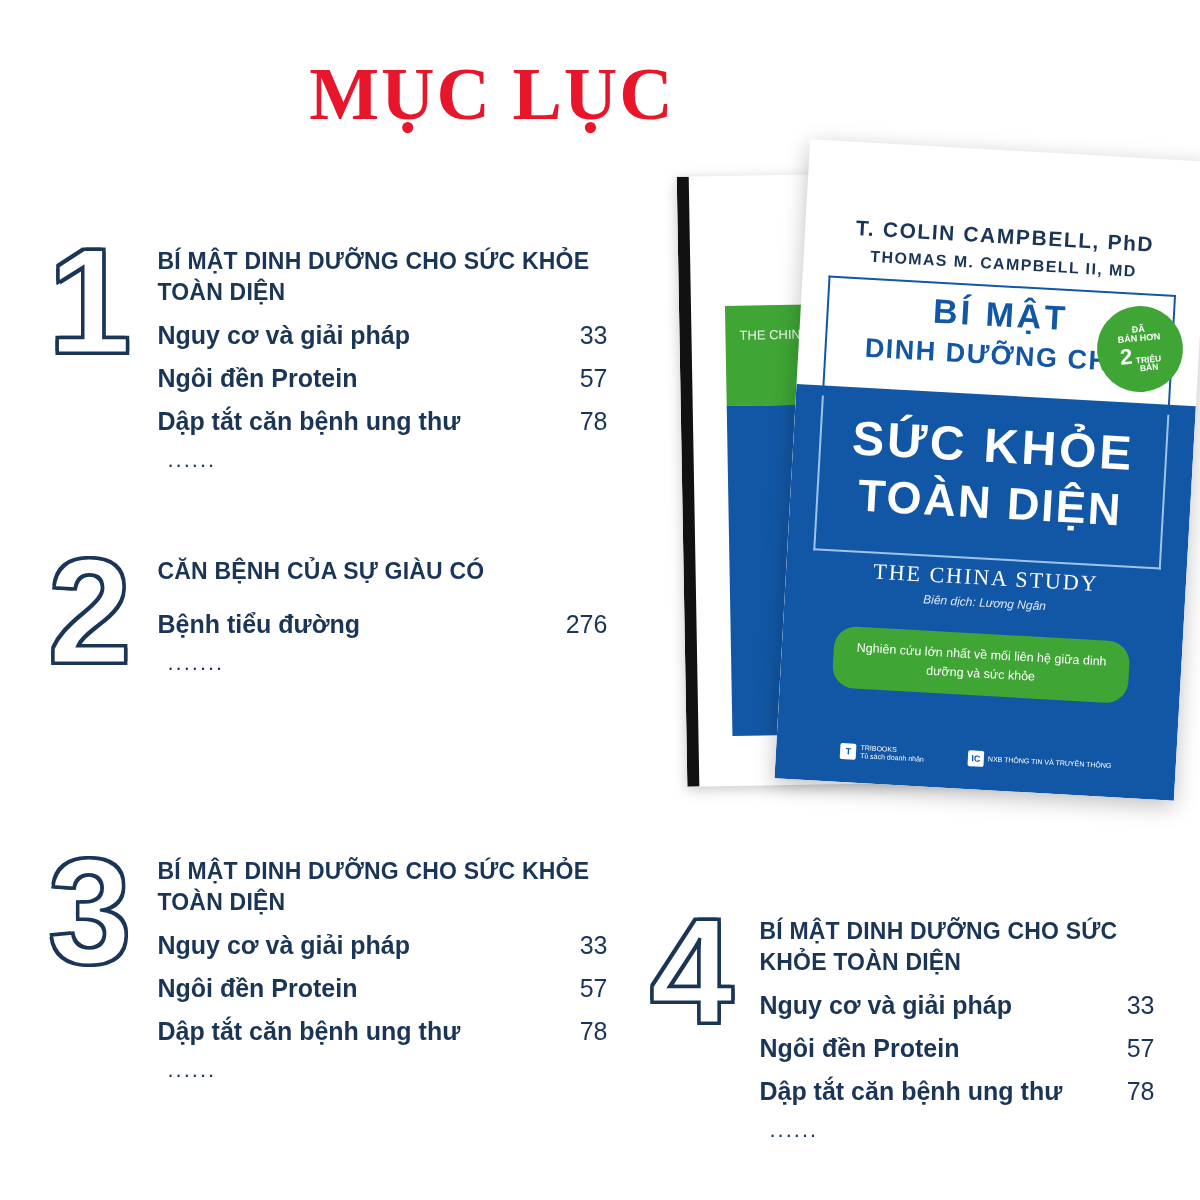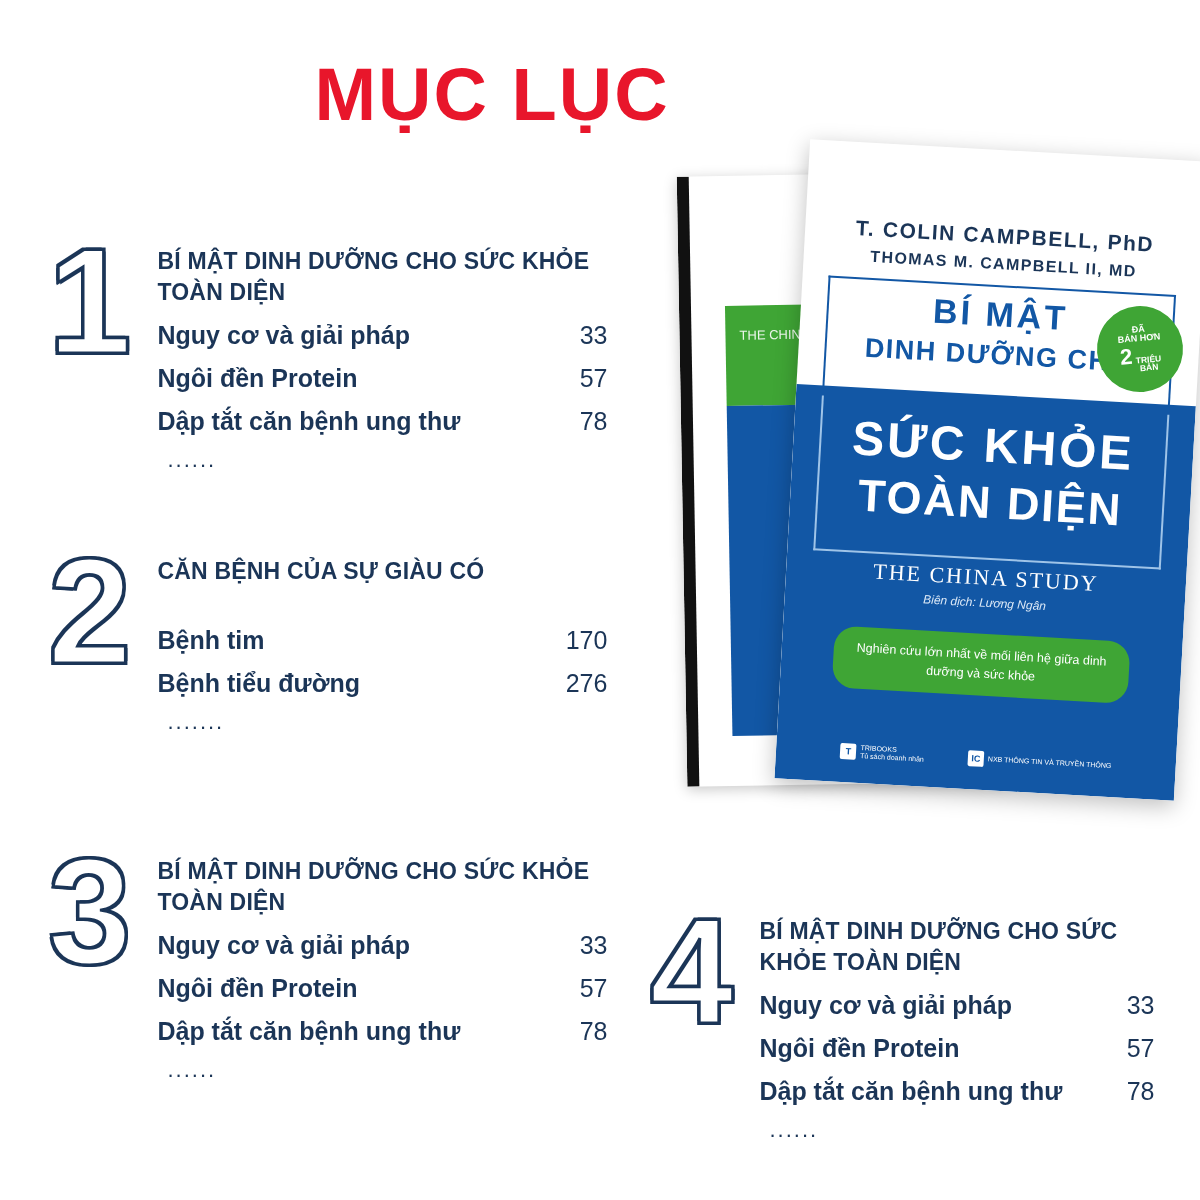--- a/index.html
+++ b/index.html
@@ -20,21 +20,21 @@
   .page-title {
     position: absolute;
     top: 52px;
     left: 0;
     width: 984px;
     text-align: center;
     font-size: 74px;
     font-weight: bold;
     letter-spacing: 2px;
     color: #e8162b;
-    font-family: Liberation Sans, sans-serif;
+    font-family: Liberation Serif, serif;
   }
 
   
   .chapter {
     position: absolute;
     display: flex;
     align-items: flex-start;
   }
   .chapter-number {
     font-size: 150px;
@@ -92,21 +92,21 @@
   
   #chapter-1 { top: 230px; left: 48px; width: 580px; }
   #chapter-1 .chapter-body { width: 450px; }
   #chapter-2 { top: 540px; left: 48px; width: 580px; }
   #chapter-2 .chapter-body { width: 450px; }
   #chapter-3 { top: 840px; left: 48px; width: 580px; }
   #chapter-3 .chapter-body { width: 450px; }
   #chapter-4 { top: 900px; left: 650px; width: 530px; }
   #chapter-4 .chapter-body { width: 395px; }
 
-  #chapter-2 .chapter-heading { margin-bottom: 32px; }
+  #chapter-2 .chapter-heading { margin-bottom: 16px; }
 
   
   .book-stack {
     position: absolute;
     top: 150px;
     left: 672px;
     width: 500px;
     height: 660px;
   }
   .book-back {
@@ -353,25 +353,20 @@
       <span class="entry-page">78</span>
     </div>
     <div class="entry-dots">......</div>
   </div>
 </div>
 
 <div class="chapter" id="chapter-2">
   <div class="chapter-number">2</div>
   <div class="chapter-body">
     <div class="chapter-heading">CĂN BỆNH CỦA SỰ GIÀU CÓ</div>
-    <div class="entry">
-      <span class="entry-label">Bệnh tim</span>
-      <span class="entry-spacer"></span>
-      <span class="entry-page">170</span>
-    </div>
     <div class="entry">
       <span class="entry-label">Bệnh tiểu đường</span>
       <span class="entry-spacer"></span>
       <span class="entry-page">276</span>
     </div>
     <div class="entry-dots">.......</div>
   </div>
 </div>
 
 <div class="chapter" id="chapter-3">

